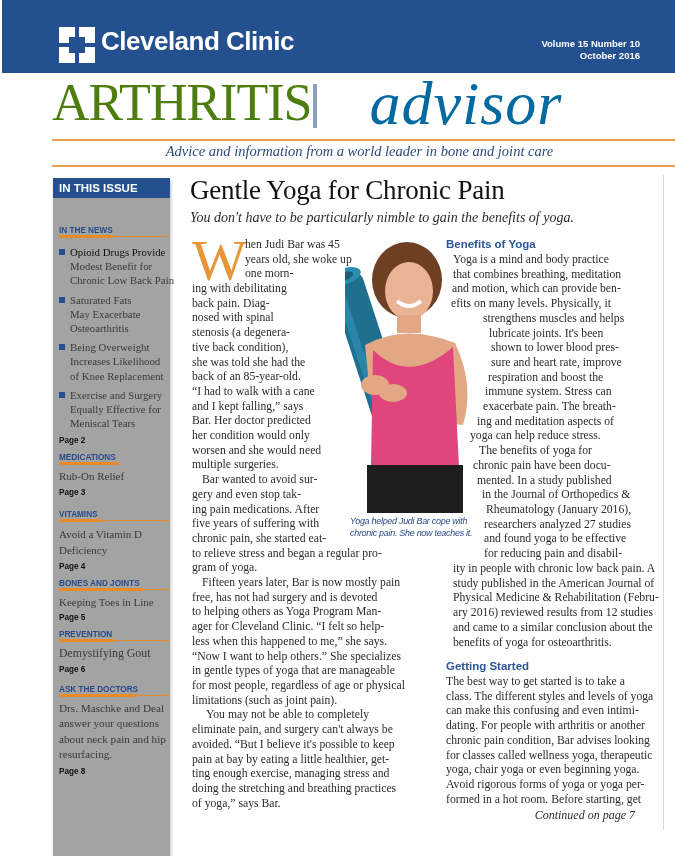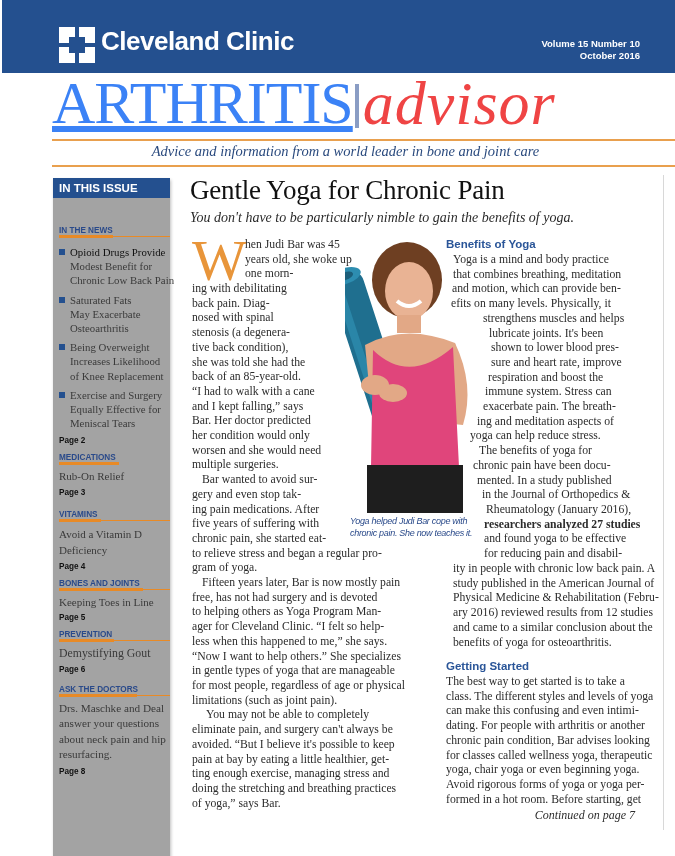--- a/index.html
+++ b/index.html
@@ -6,28 +6,28 @@
   html, body { width: 675px; height: 856px; overflow: hidden; background: #fff; }
   body { position: relative; font-family: "Liberation Serif", serif; color: #2a2a2a; }
 
   .topbar { position: absolute; left: 2px; top: 0; width: 675px; height: 73px; background: #24508f; }
   .logo { position: absolute; left: 57px; top: 27px; width: 36px; height: 36px; }
   .logo svg { width: 36px; height: 36px; display: block; }
   .brand { position: absolute; left: 99px; top: 26px; font-family: "Liberation Sans", sans-serif; font-weight: bold; font-size: 26px; color: #fff; letter-spacing: -0.5px; }
   .issue { position: absolute; right: 37px; top: 38px; text-align: right; font-family: "Liberation Sans", sans-serif; font-weight: bold; font-size: 9.5px; line-height: 12px; color: #fff; }
 
   .masthead { position: absolute; left: 52px; top: 72px; height: 62px; white-space: nowrap; }
-  .mast-arth { font-family: "Liberation Serif", serif; font-size: 60px; color: #3b82f6; letter-spacing: -1px; line-height: 62px; vertical-align: top; text-decoration: underline; }
+  .mast-arth { font-family: "Liberation Serif", serif; font-size: 52px; color: #4d7c0f; letter-spacing: -1px; line-height: 62px; vertical-align: top; }
   .mast-bar { display: inline-block; width: 4px; height: 44px; background: #8a9dc4; margin: 12px 4px 0 2px; vertical-align: top; }
-  .mast-adv { font-family: "Liberation Serif", serif; font-style: italic; font-size: 62px; color: #ef4444; line-height: 62px; vertical-align: top; letter-spacing: 1px; }
+  .mast-adv { font-family: "Liberation Serif", serif; font-style: italic; font-size: 62px; color: #0369a1; line-height: 62px; vertical-align: top; letter-spacing: 1px; margin-left: 48px; }
 
   .rule { position: absolute; left: 52px; width: 623px; height: 2px; background: #e9a04e; }
   .rule.r1 { top: 139px; }
   .rule.r2 { top: 165px; }
-  .tagline { position: absolute; left: 34px; width: 623px; top: 143px; text-align: center; font-style: italic; font-size: 14.5px; color: #2a4a7e; }
+  .tagline { position: absolute; left: 48px; width: 623px; top: 143px; text-align: center; font-style: italic; font-size: 14.5px; color: #2a4a7e; }
 
   
   .side { position: absolute; left: 53px; top: 178px; width: 117px; height: 744px; background: #a3a3a3; box-shadow: 1px 2px 3px rgba(0,0,0,0.25); }
   .side-head { height: 20px; background: #24508f; color: #fff; font-family: "Liberation Sans", sans-serif; font-weight: bold; font-size: 11.5px; line-height: 20px; padding-left: 6px; }
   .sect { padding: 0 0 0 6px; }
   .sect-title { position: relative; font-family: "Liberation Sans", sans-serif; font-weight: bold; font-size: 8.2px; color: #2a4a8a; padding-top: 8px; padding-bottom: 2px; }
   .sect-title .uline { position: absolute; left: 0; bottom: -1px; height: 3px; background: #e88a26; }
   .sect-title .thin { position: absolute; right: 0; bottom: 0; height: 1px; left: 0; background: #e88a26; }
   .sect-text { font-size: 11px; line-height: 14.5px; color: #3a3a3a; padding-top: 5px; padding-right: 4px; }
   .news-item { position: relative; padding-left: 11px; font-size: 10.8px; line-height: 14.2px; color: #3a3a3a; margin-top: 5px; padding-right: 2px; }
@@ -259,21 +259,21 @@
   <span class="line" style="margin-left:35px;">respiration and boost the</span>
   <span class="line" style="margin-left:32px;">immune system. Stress can</span>
   <span class="line" style="margin-left:30px;">exacerbate pain. The breath-</span>
   <span class="line" style="margin-left:24px;">ing and meditation aspects of</span>
   <span class="line" style="margin-left:17px;">yoga can help reduce stress.</span>
   <span class="line" style="margin-left:26px;">The benefits of yoga for</span>
   <span class="line" style="margin-left:20px;">chronic pain have been docu-</span>
   <span class="line" style="margin-left:24px;">mented. In a study published</span>
   <span class="line" style="margin-left:29px;">in the Journal of Orthopedics &amp;</span>
   <span class="line" style="margin-left:33px;">Rheumatology (January 2016),</span>
-  <span class="line" style="margin-left:31px;font-weight:bold;">researchers analyzed 27 studies</span>
+  <span class="line" style="margin-left:31px;">researchers analyzed 27 studies</span>
   <span class="line" style="margin-left:31px;">and found yoga to be effective</span>
   <span class="line" style="margin-left:31px;">for reducing pain and disabil-</span>
 </div>
 <div class="col" style="left:453px; top:562px;">
   <span class="line">ity in people with chronic low back pain. A</span>
   <span class="line">study published in the American Journal of</span>
   <span class="line">Physical Medicine &amp; Rehabilitation (Febru-</span>
   <span class="line">ary 2016) reviewed results from 12 studies</span>
   <span class="line">and came to a similar conclusion about the</span>
   <span class="line">benefits of yoga for osteoarthritis.</span>

